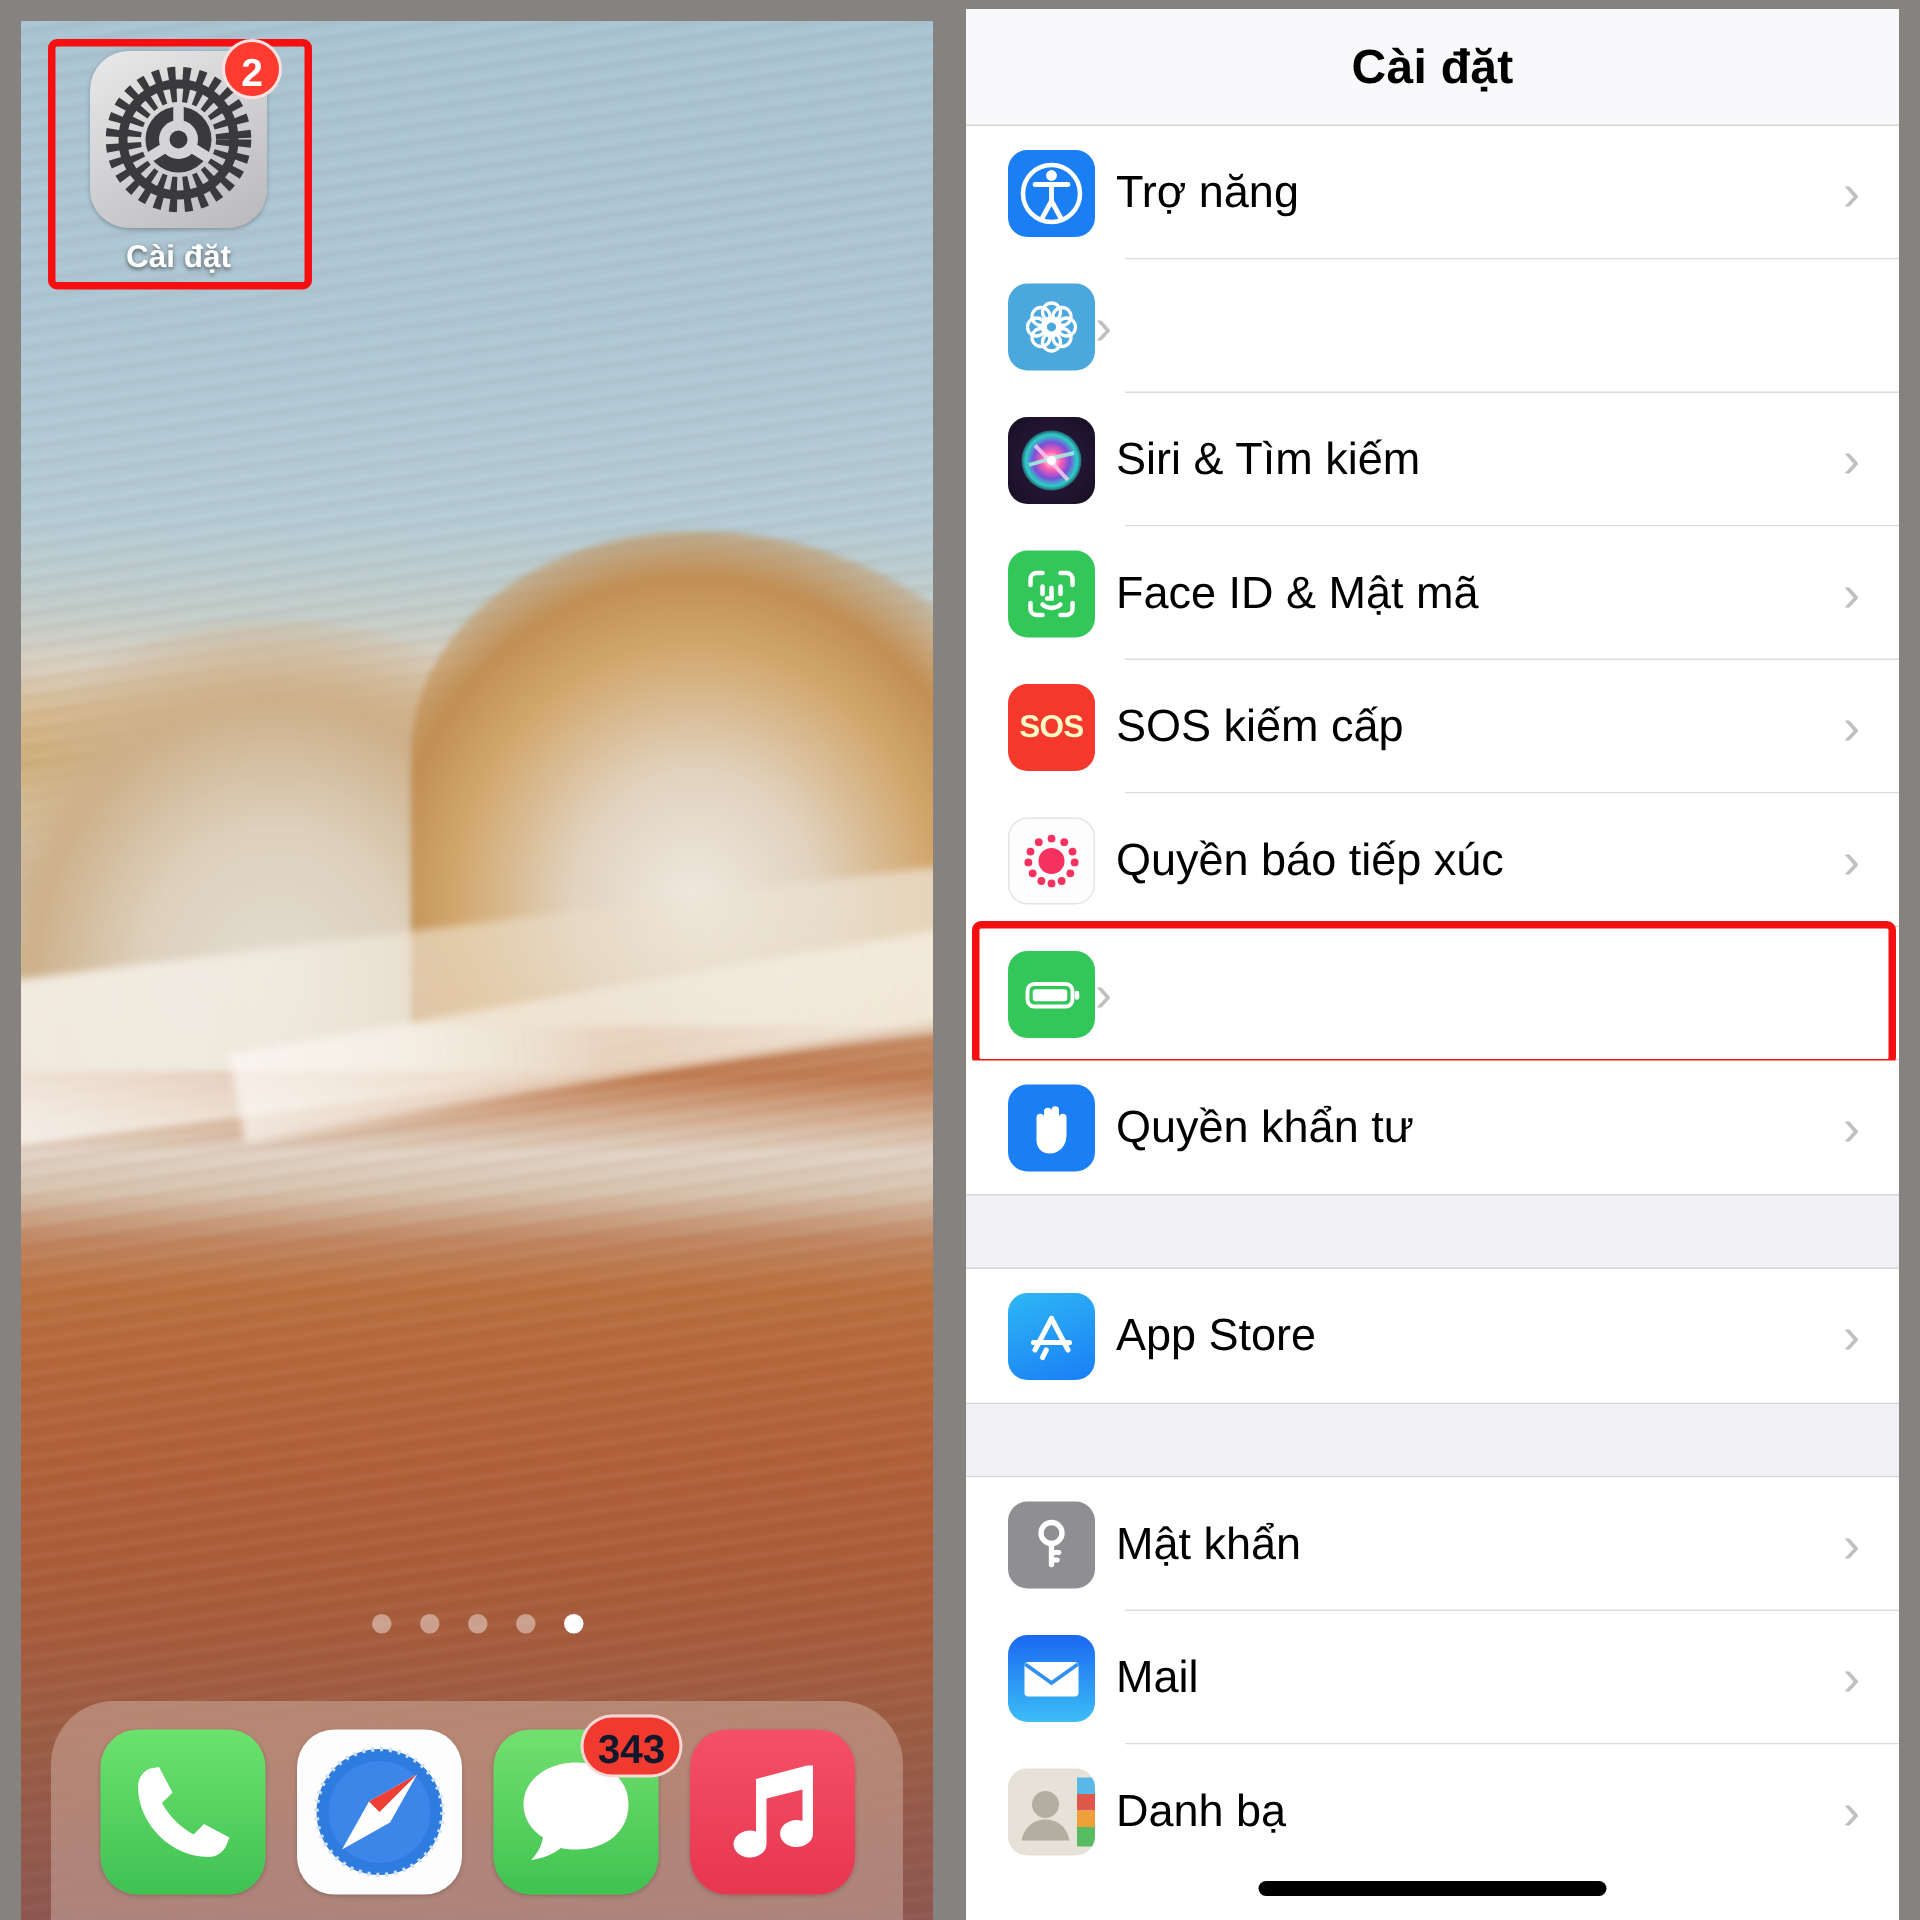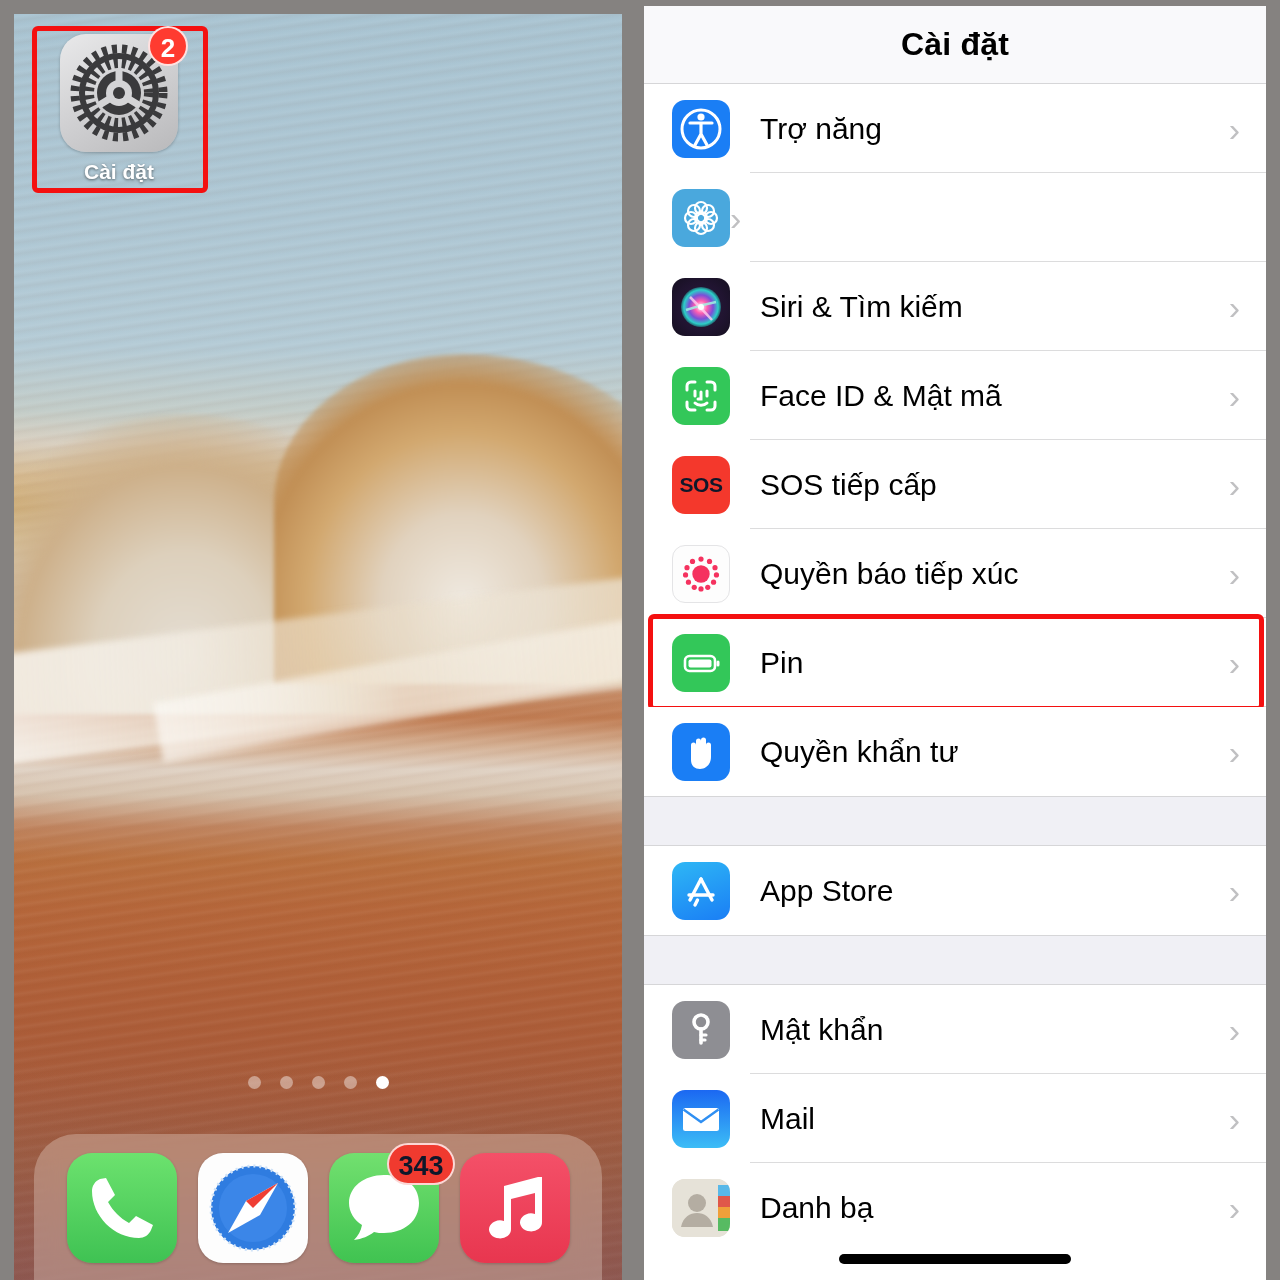--- a/index.html
+++ b/index.html
@@ -216,30 +216,30 @@
     height: 89px;
     padding: 0 20px 0 28px;
     background: #fff;
   }
   .row .sep {
     position: absolute; left: 106px; right: 0; bottom: 0;
     height: 1px; background: #dcdcdd;
   }
 
   .ic { width: 58px; height: 58px; border-radius: 13px; flex: 0 0 58px; position: relative; overflow: hidden; }
-  .row-label { margin-left: 30px; font-size: 30px; color: #000; flex: 1; }
+  .row-label { margin-left: 14px; font-size: 30px; color: #000; flex: 1; }
   .chev { color: #c0c0c2; font-size: 34px; font-weight: 300; line-height: 1; padding-right: 6px; }
 
   
   .ic-access { background: #1a7ef5; display:flex; align-items:center; justify-content:center; }
   .ic-wall { background: #4aa8dd; display:flex; align-items:center; justify-content:center; }
   .ic-siri { background: radial-gradient(circle at 50% 50%, #2b1b3d 0%, #201430 60%, #15101f 100%); display:flex; align-items:center; justify-content:center; }
   .ic-faceid { background: #33c759; display:flex; align-items:center; justify-content:center; }
   .ic-sos { background: #f4382c; display:flex; align-items:center; justify-content:center;
-            color:#0f172a; font-size:21px; font-weight:bold; letter-spacing:-.5px; }
+            color:#fef9c3; font-size:21px; font-weight:bold; letter-spacing:-.5px; }
   .ic-expo { background: #fdfdfd; border: 1px solid #e4e4e6; display:flex; align-items:center; justify-content:center; }
   .ic-batt { background: #33c759; display:flex; align-items:center; justify-content:center; }
   .ic-priv { background: #1a7ef5; display:flex; align-items:center; justify-content:center; }
   .ic-appstore { background: linear-gradient(160deg, #2eb7f5 0%, #1a7ef5 100%); display:flex; align-items:center; justify-content:center; }
   .ic-pass { background: #8e8e93; display:flex; align-items:center; justify-content:center; }
   .ic-mail { background: linear-gradient(180deg, #1b68f2 0%, #3cbdf6 100%); display:flex; align-items:center; justify-content:center; }
   .ic-contacts { background: #e6e2d8; display:flex; align-items:center; justify-content:center; }
 
   .row-highlight {
     position: absolute;
@@ -422,21 +422,21 @@
               </g>
             </svg>
           </div>
           <div class="row-label">Face ID &amp; Mật mã</div>
           <div class="chev">›</div>
           <div class="sep"></div>
         </div>
 
         <div class="row">
           <div class="ic ic-sos">SOS</div>
-          <div class="row-label">SOS tiếp cấp</div>
+          <div class="row-label">SOS kiếm cấp</div>
           <div class="chev">›</div>
           <div class="sep"></div>
         </div>
 
         <div class="row">
           <div class="ic ic-expo">
             <svg width="58" height="58" viewBox="0 0 58 58" aria-hidden="true">
               <circle cx="29" cy="29" r="9" fill="#f5325f"></circle>
               <g fill="#f5325f">
                 <circle cx="29" cy="13.5" r="2.7"></circle>
@@ -460,21 +460,20 @@
         </div>
 
         <div class="row">
           <div class="ic ic-batt">
             <svg width="58" height="58" viewBox="0 0 58 58" aria-hidden="true">
               <rect x="13" y="22" width="30" height="15" rx="4.5" fill="none" stroke="#fff" stroke-width="2.6"></rect>
               <rect x="16.5" y="25.5" width="23" height="8" rx="2" fill="#fff"></rect>
               <rect x="44.5" y="26.5" width="3" height="6" rx="1.5" fill="#fff"></rect>
             </svg>
           </div>
-          <div class="row-label">Pin</div>
           <div class="chev">›</div>
           <div class="sep"></div>
           <div class="row-highlight" style="top:-4px;bottom:-4px;"></div>
         </div>
 
         <div class="row last">
           <div class="ic ic-priv">
             <svg width="58" height="58" viewBox="0 0 58 58" aria-hidden="true">
               <path d="M19 30v-8a2.5 2.5 0 0 1 5 0v-4a2.5 2.5 0 0 1 5 0v-1a2.5 2.5 0 0 1 5 0v5a2.5 2.5 0 0 1 5 0v12c0 7-5 12-11 12s-9-4-9-9z" fill="#fff"></path>
             </svg>

